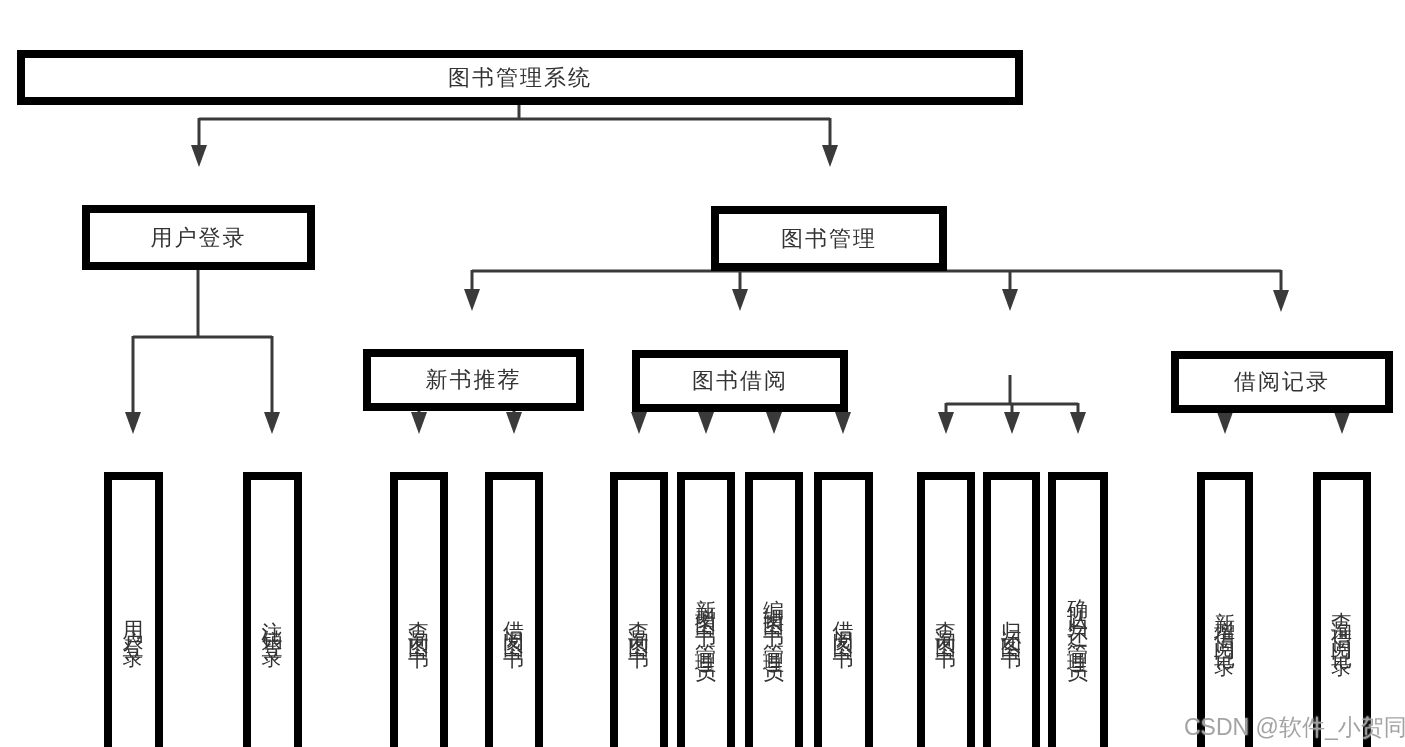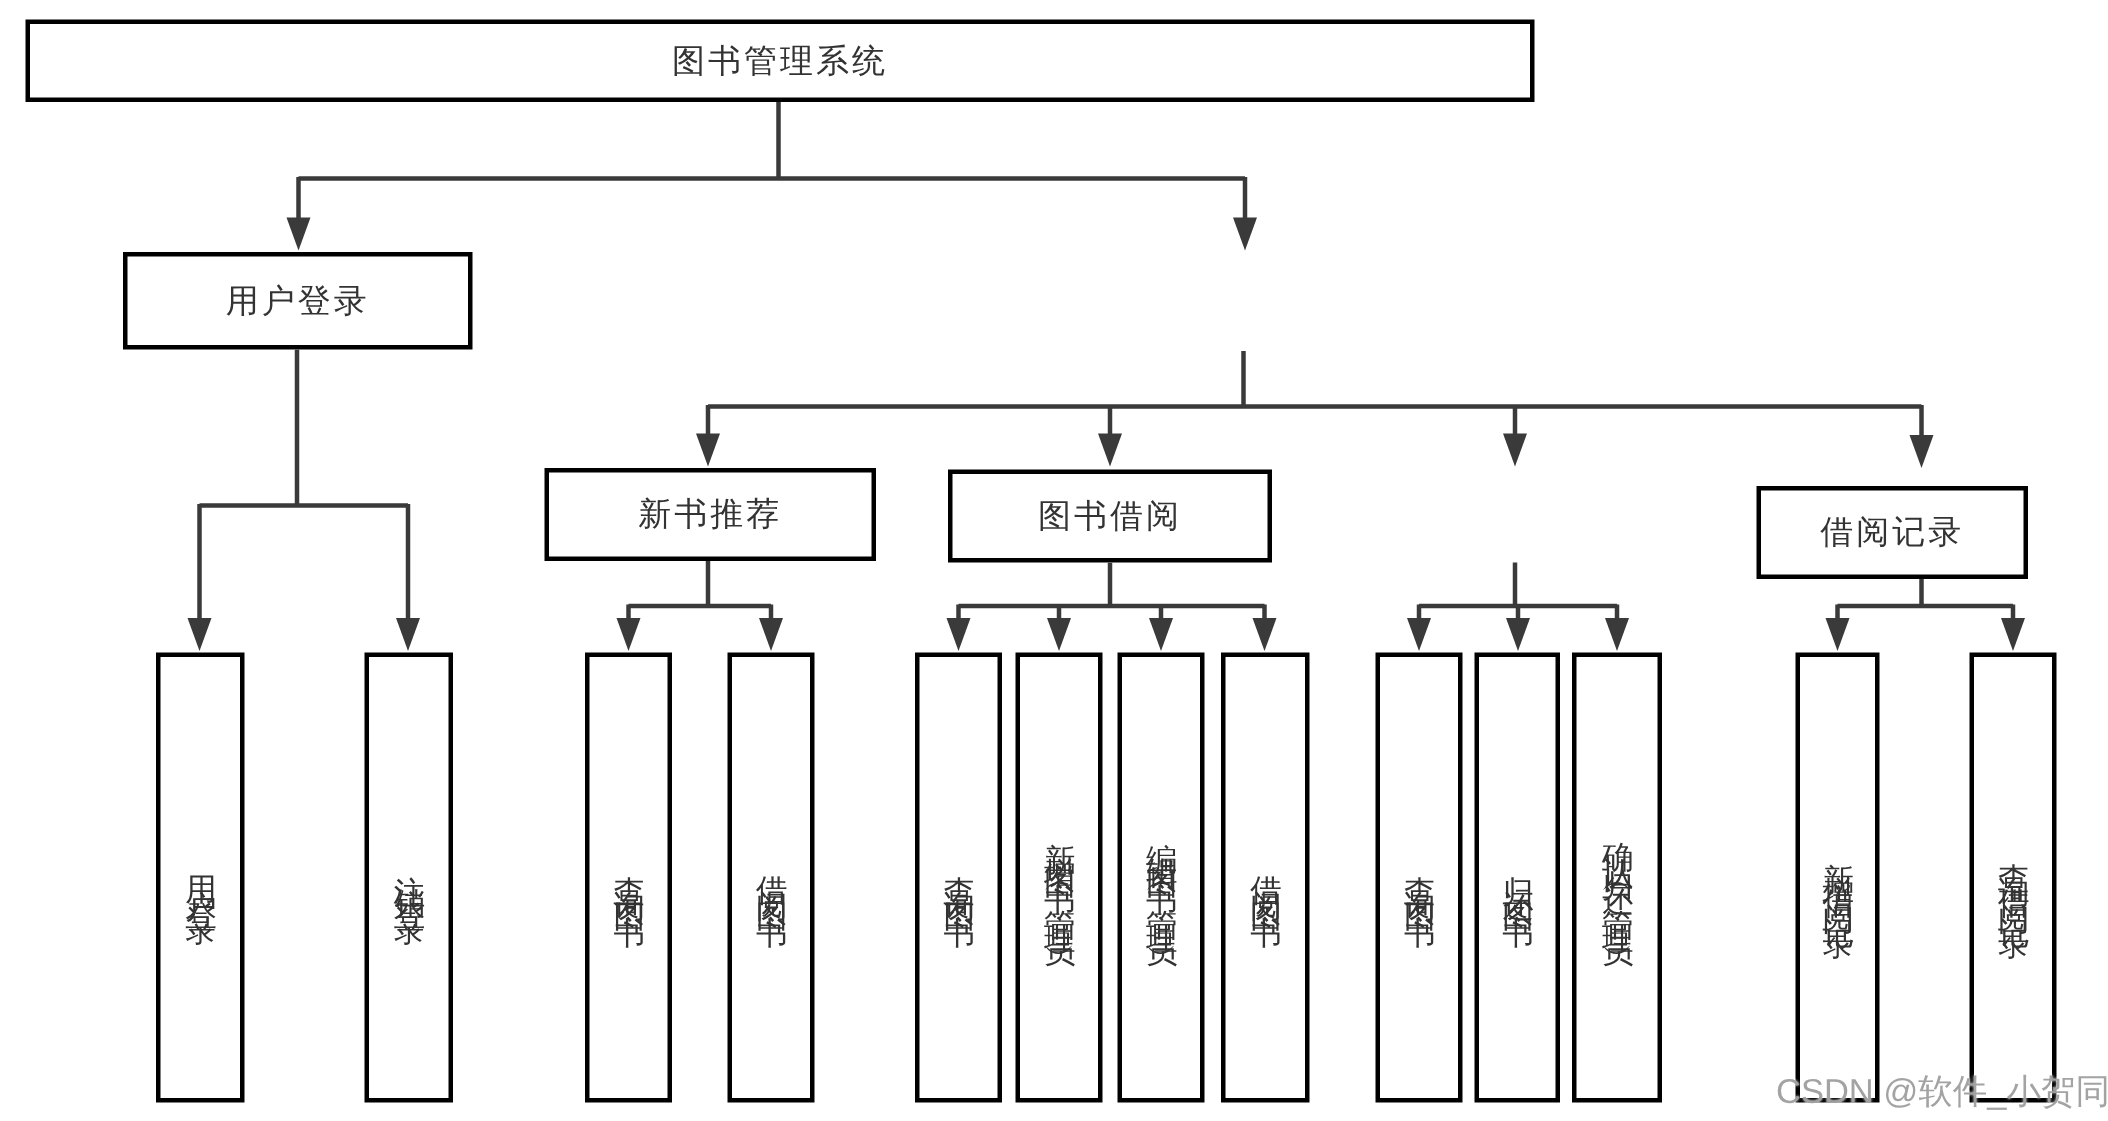--- a/index.html
+++ b/index.html
@@ -12,26 +12,27 @@
     overflow: hidden;
   }
   #connectors {
     position: absolute;
     left: 0; top: 0;
   }
   .node {
     position: absolute;
     box-sizing: border-box;
     background: #ffffff;
-    border: 3px solid #000000;
+    border: 8px solid #000000;
     color: #333333;
     display: flex;
     align-items: center;
     justify-content: center;
     text-align: center;
+    margin-top: 37px;
   }
   .h-node {
     font-size: 22px;
     letter-spacing: 2px;
     white-space: nowrap;
   }
   .v-node {
     writing-mode: vertical-rl;
     text-orientation: mixed;
     font-size: 21px;
@@ -115,24 +116,25 @@
       <polygon points="1004,412 1020,412 1012,434"></polygon>
       <polygon points="1070,412 1086,412 1078,434"></polygon>
       <polygon points="1217,412 1233,412 1225,434"></polygon>
       <polygon points="1334,412 1350,412 1342,434"></polygon>
     </g>
   </svg>
 
   <div class="node h-node" style="left:17px; top:13px; width:1006px; height:55px;">图书管理系统</div>
 
   <div class="node h-node" style="left:82px; top:168px; width:233px; height:65px;">用户登录</div>
+  <div class="node h-node" style="left:711px; top:169px; width:236px; height:65px;">图书管理</div>
 
   <div class="node h-node" style="left:632px; top:313px; width:216px; height:62px;">图书借阅</div>
   <div class="node h-node" style="left:363px; top:312px; width:221px; height:62px;">新书推荐</div>
-  <div class="node h-node" style="left:1171px; top:324px; width:181px; height:62px;">借阅记录</div>
+  <div class="node h-node" style="left:1171px; top:314px; width:222px; height:62px;">借阅记录</div>
 
   <div class="node v-node" style="left:104px; top:435px; width:59px; height:300px;">用户登录</div>
   <div class="node v-node" style="left:243px; top:435px; width:59px; height:300px;">注销登录</div>
 
   <div class="node v-node" style="left:390px; top:435px; width:58px; height:300px;">查询图书</div>
   <div class="node v-node" style="left:485px; top:435px; width:58px; height:300px;">借阅图书</div>
 
   <div class="node v-node" style="left:610px; top:435px; width:58px; height:300px;">查询图书</div>
   <div class="node v-node" style="left:677px; top:435px; width:58px; height:300px;">新增图书（管理员）</div>
   <div class="node v-node" style="left:745px; top:435px; width:58px; height:300px;">编辑图书（管理员）</div>

